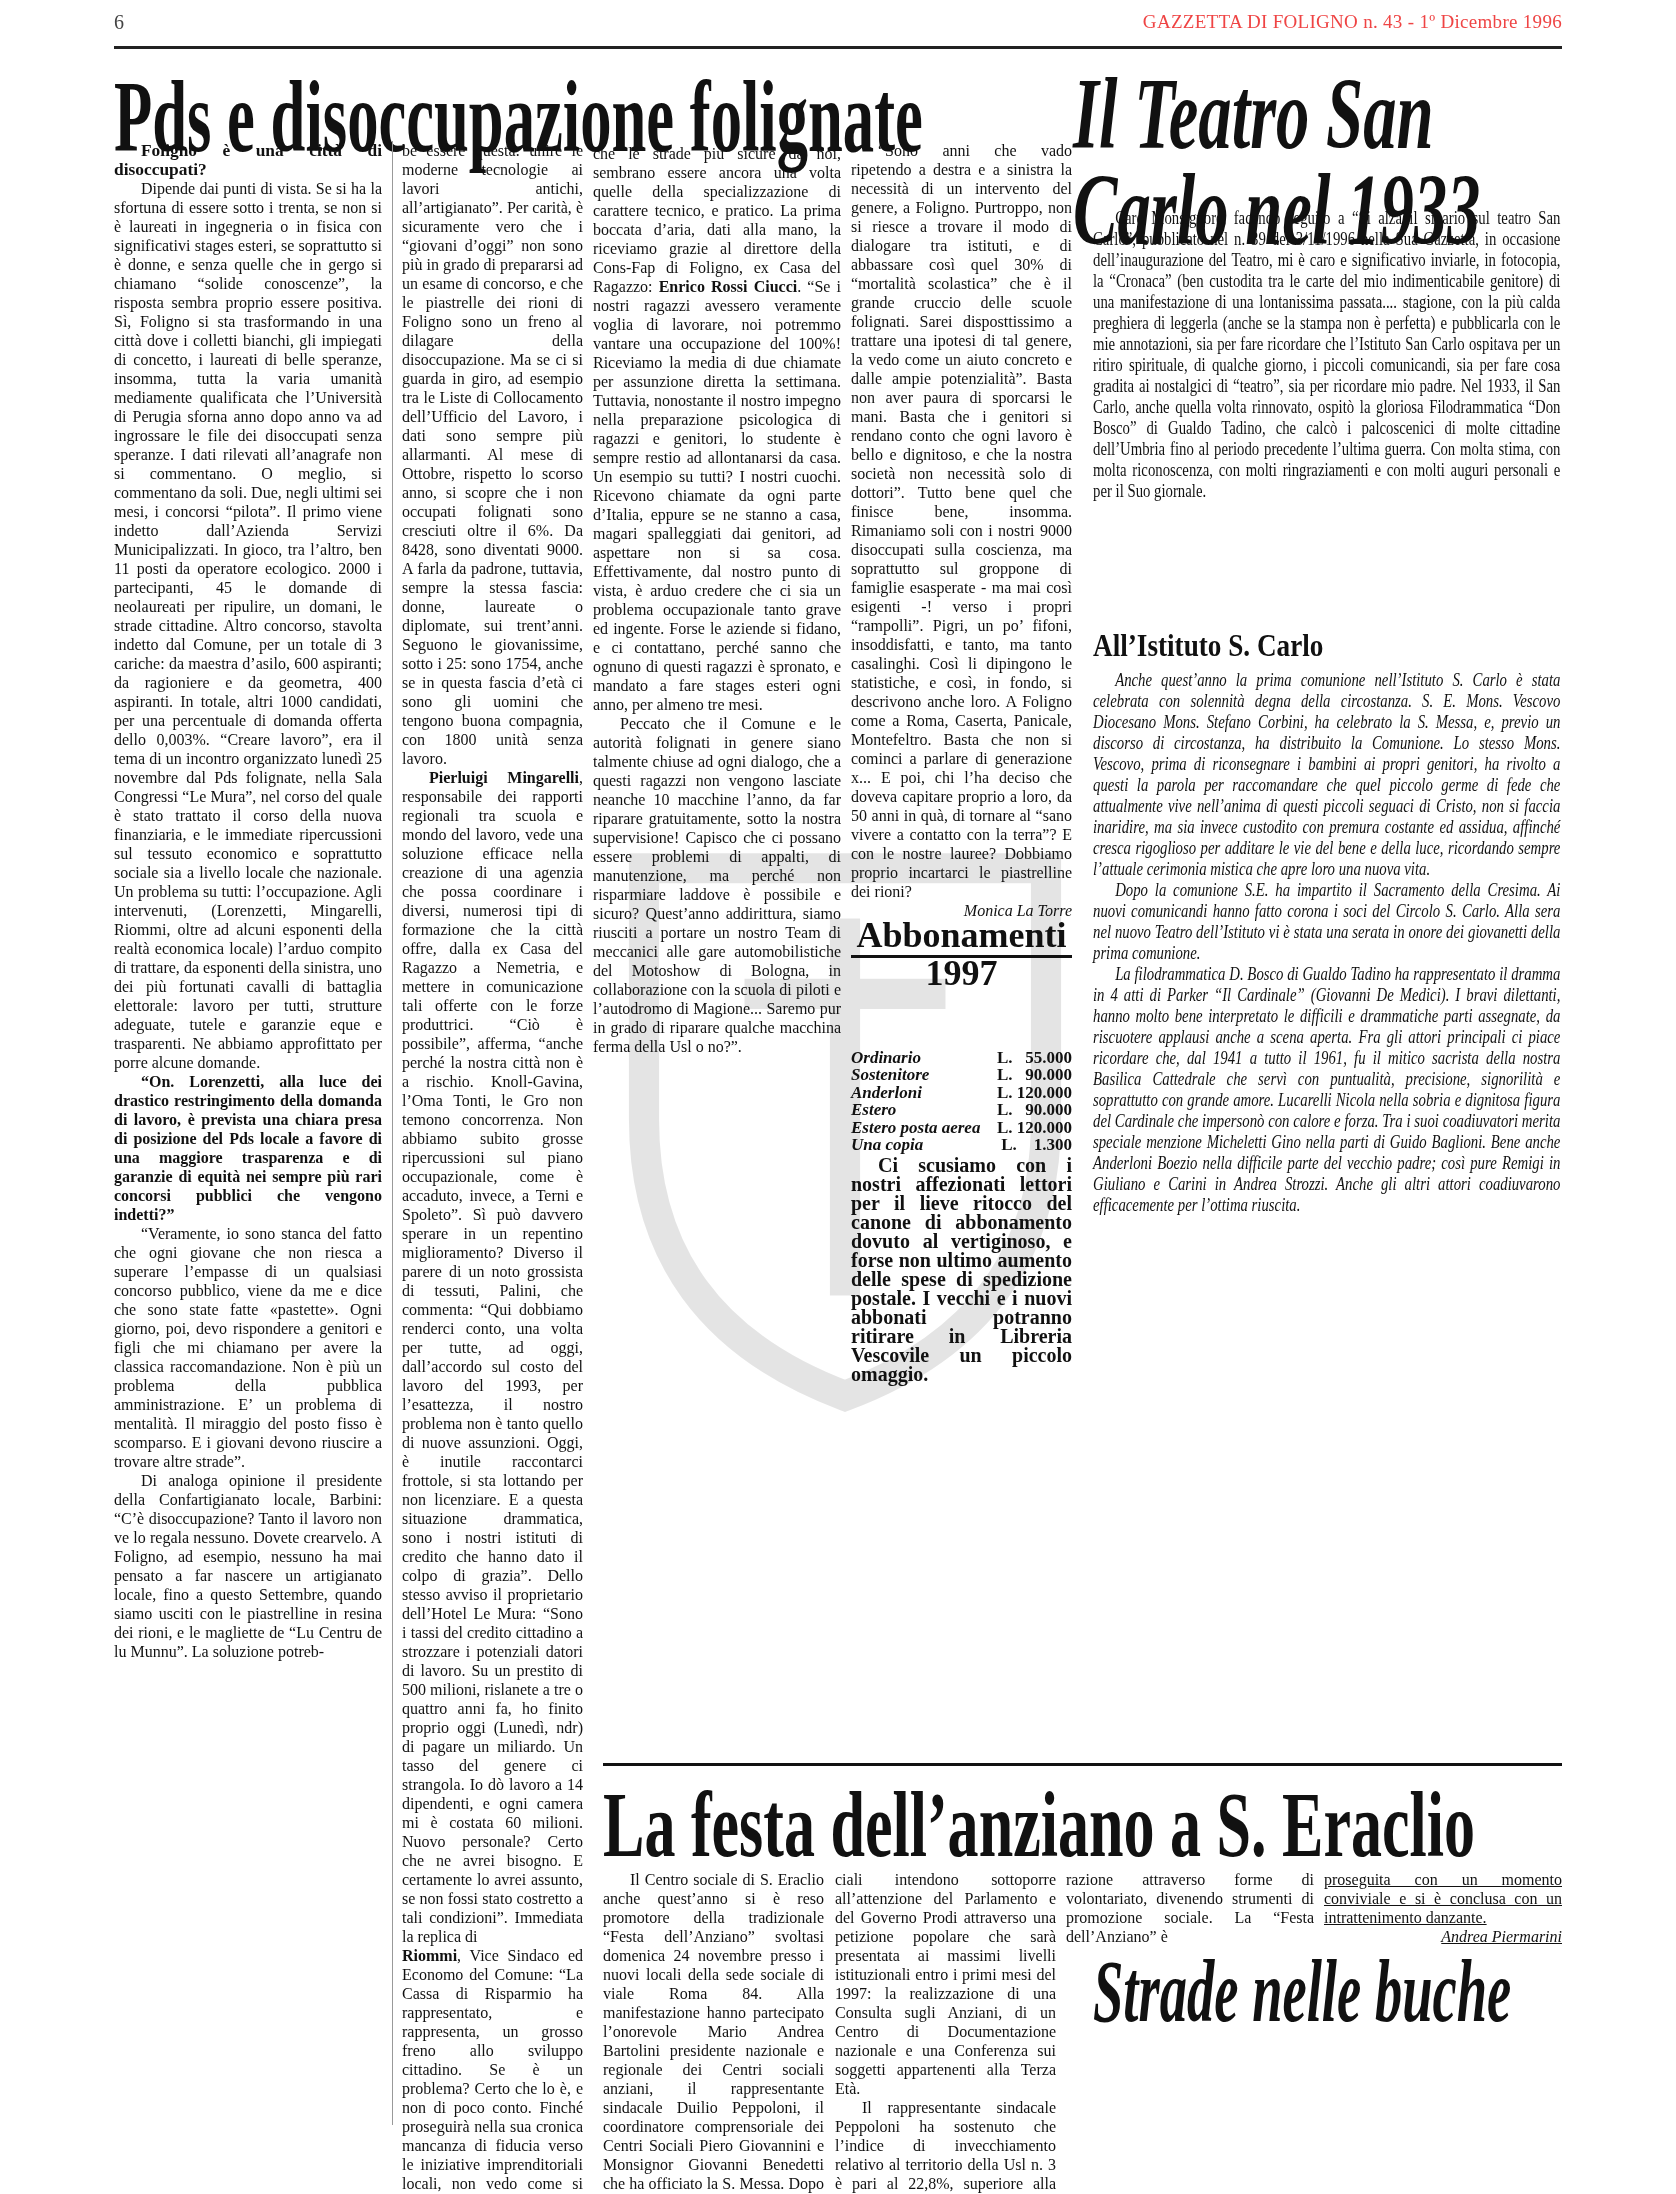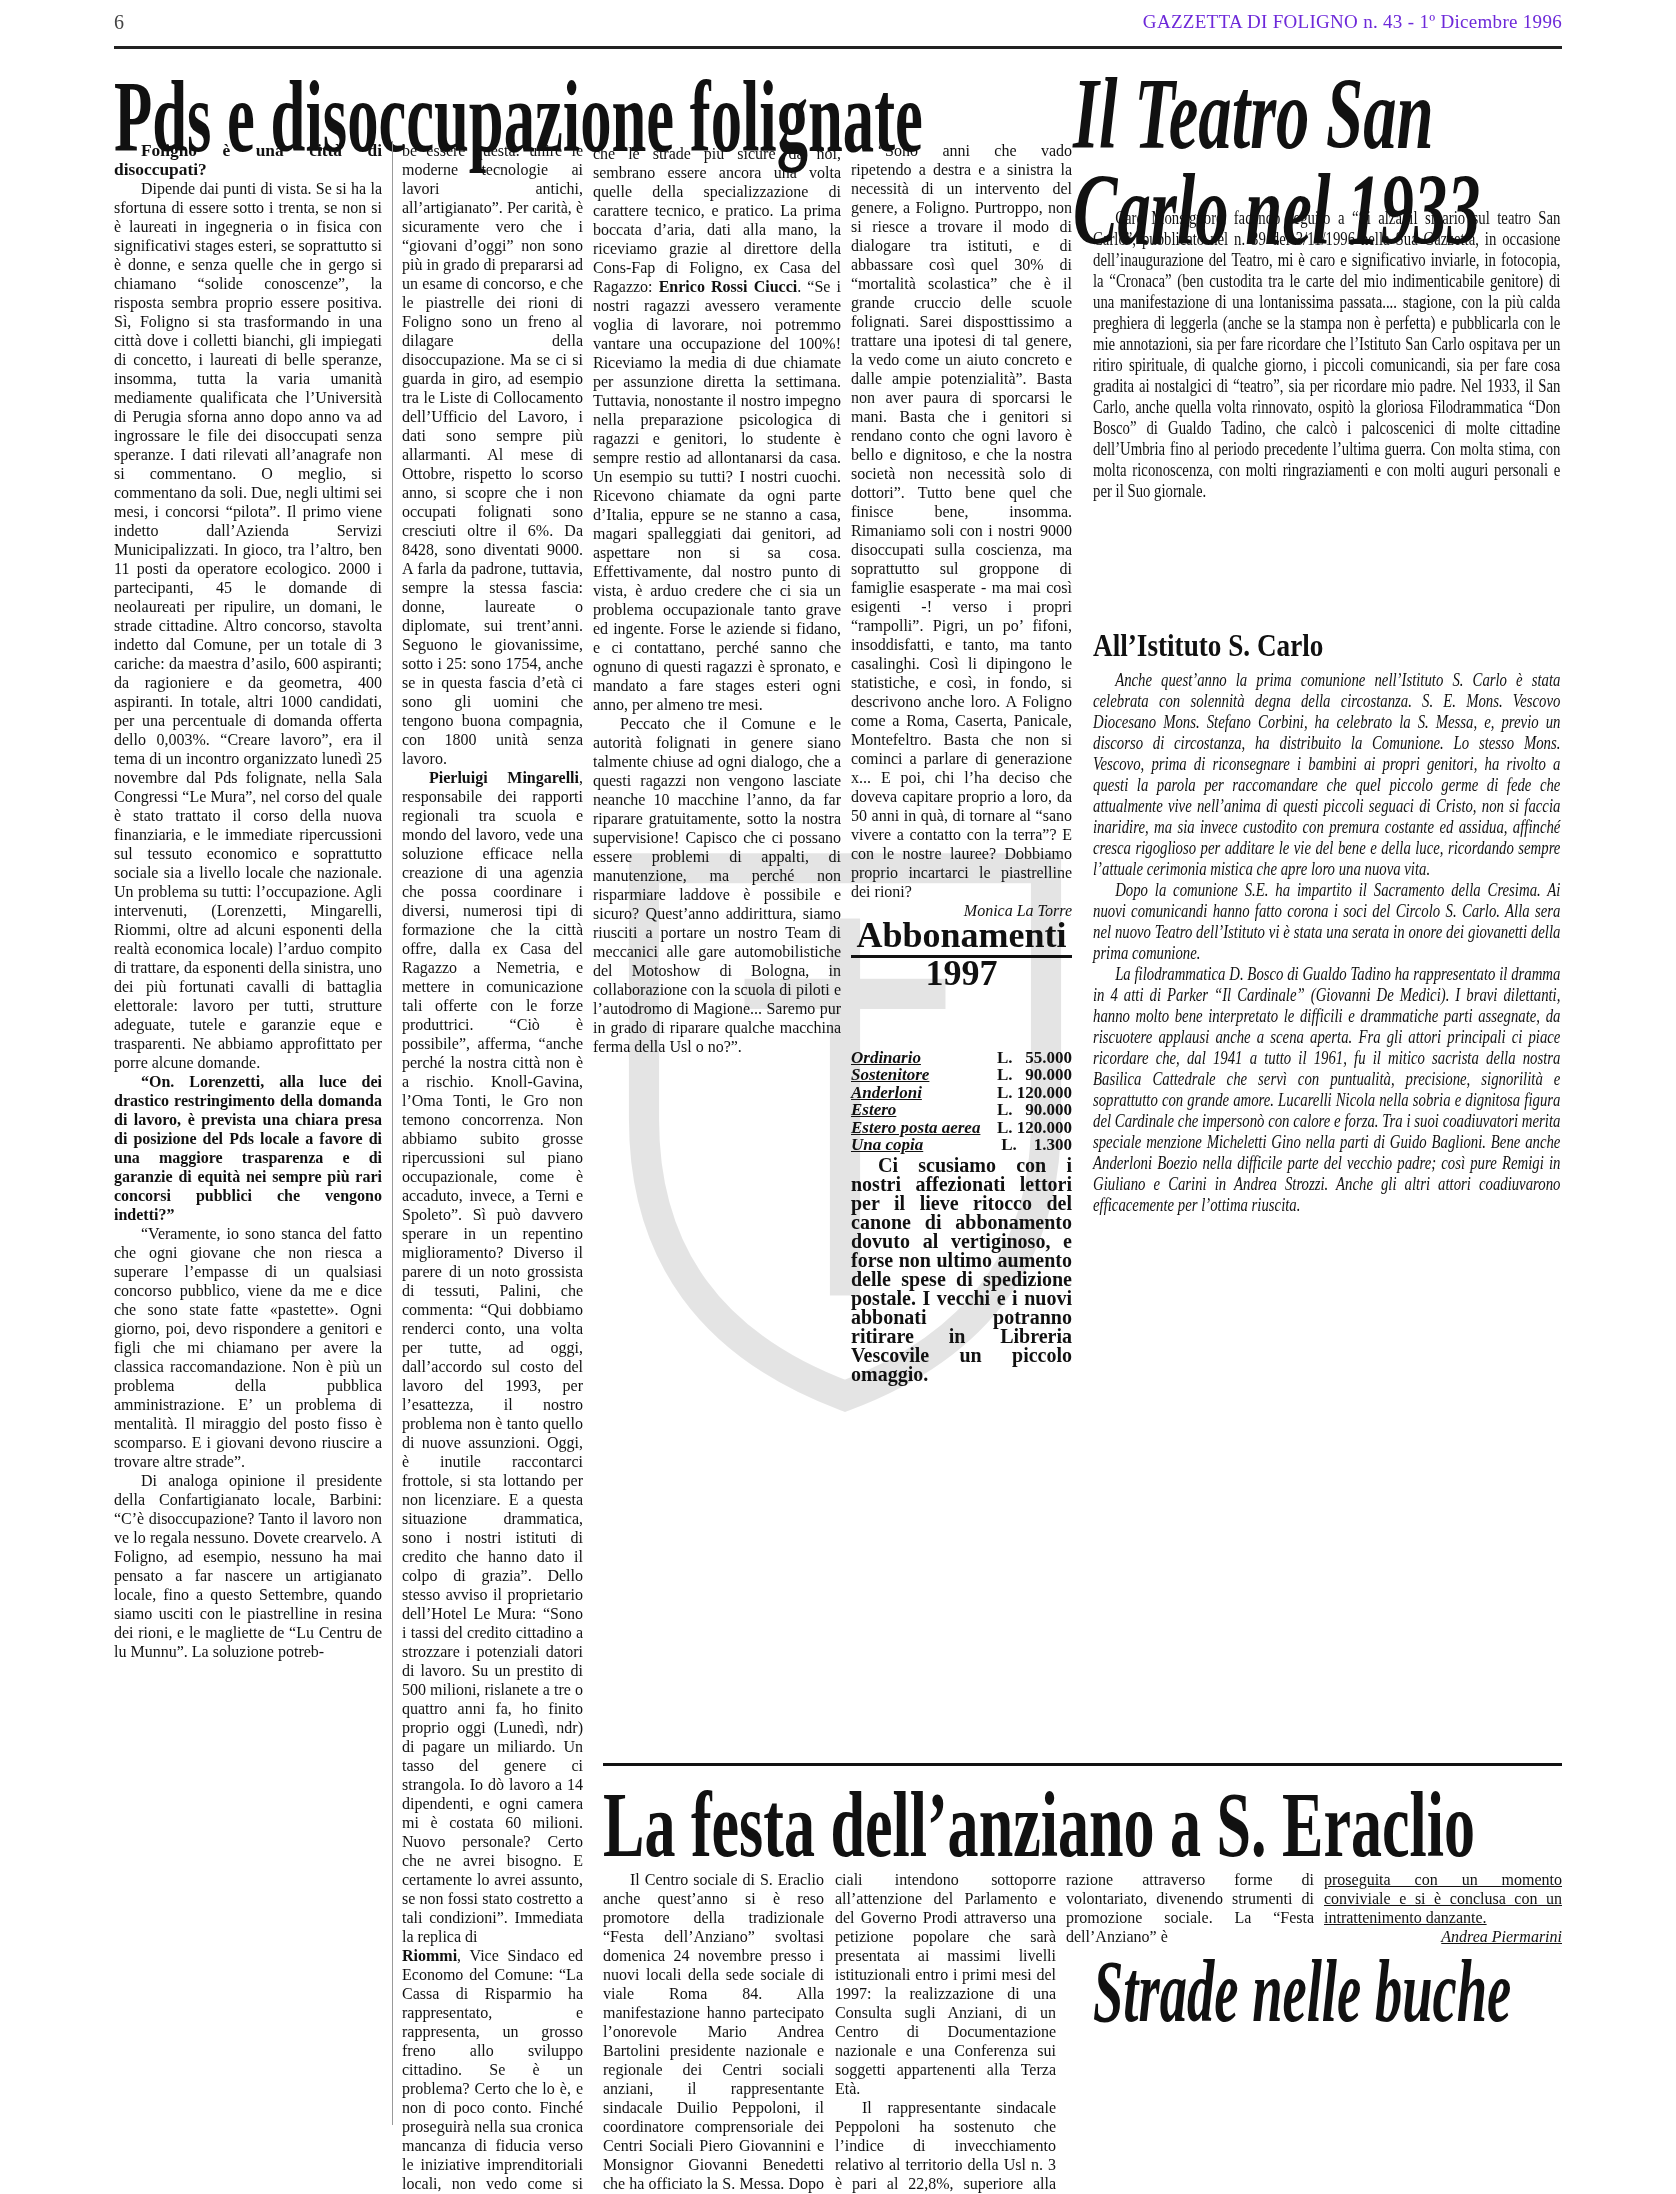--- a/index.html
+++ b/index.html
@@ -1,20 +1,20 @@
 <!DOCTYPE html>
 <html style="font-size:10.7px"><head>
 <meta charset="utf-8">
 <style>
   html, body { margin: 0; padding: 0; background: #fff; }
   body { width: 1676px; height: 2194px; position: relative; overflow: hidden;
          font-family: "Liberation Serif", "DejaVu Serif", serif; color: #111; }
   .runhead { position: absolute; top: 5.4px; left: 114px; width: 1448px; height: 40px; }
   .runhead .pg { position: absolute; left: 0; top: 5.4px; font-size: 20px; color: #444; }
-  .runhead .mast { position: absolute; right: 0; top: 5.4px; font-size: 19px; color: #6d28d9; letter-spacing: 0.3px; }
+  .runhead .mast { position: absolute; right: 0; top: 5.4px; font-size: 19px; color: #ef4444; letter-spacing: 0.3px; }
   .rule-top { position: absolute; top: 46px; left: 114px; width: 1448px; height: 3.4px; background: #222; }
 
   .h1 { position: absolute; font-weight: bold; line-height: 1; transform-origin: left top; white-space: nowrap; }
   .h-pds { left: 114px; top: 67px; font-size: 101px; transform: scaleX(0.62); }
   .h-teatro { left: 1073px; top: 67px; font-size: 101px; font-style: italic; transform: scaleX(0.66); width: 731px; white-space: normal; line-height: 0.95; }
   .h-festa { left: 603px; top: 1777px; font-size: 94px; transform: scaleX(0.66); }
   .h-strade { left: 1093px; top: 1586px; font-size: 88px; font-style: italic; transform: scaleX(0.62); }
   .h-sec { position: absolute; font-weight: bold; font-size: 32px; }
   .h-istituto { left: 1093px; top: 627px; transform: scaleX(0.85); transform-origin: left top; }
 
@@ -26,21 +26,21 @@
   .col .sig { text-align: right; font-style: italic; text-indent: 0; }
   .cond { font-size: 18px; line-height: 21px; transform: scaleX(0.82); transform-origin: left top; }
   .italic { font-style: italic; }
 
   .vrule { position: absolute; width: 1.3px; background: #999; }
   .hrule { position: absolute; height: 3.4px; background: #111; }
 
   .abb-title { position: absolute; left: 851px; top: 916px; width: 221px; text-align: center; font-weight: bold; font-size: 36px; line-height: 38px; }
   .abb-table { position: absolute; left: 851px; top: 1049px; width: 221px; font-size: 17px; line-height: 17.4px; font-weight: bold; }
   .abb-row { display: flex; justify-content: space-between; }
-  .abb-row .k { font-style: italic; text-decoration: underline; }
+  .abb-row .k { font-style: italic; }
   .abb-row .v { white-space: pre; }
   .abb-note { position: absolute; left: 851px; top: 1156px; width: 221px; font-size: 20px; line-height: 19px; font-weight: bold; text-align: justify; }
   .abb-note p { margin: 0; text-indent: 27px; }
 
   .watermark { position: absolute; left: 590px; top: 818px; width: 510px; height: 603px; opacity: 0.1; }
 </style>
 </head>
 <body>
 
 <div class="runhead">

